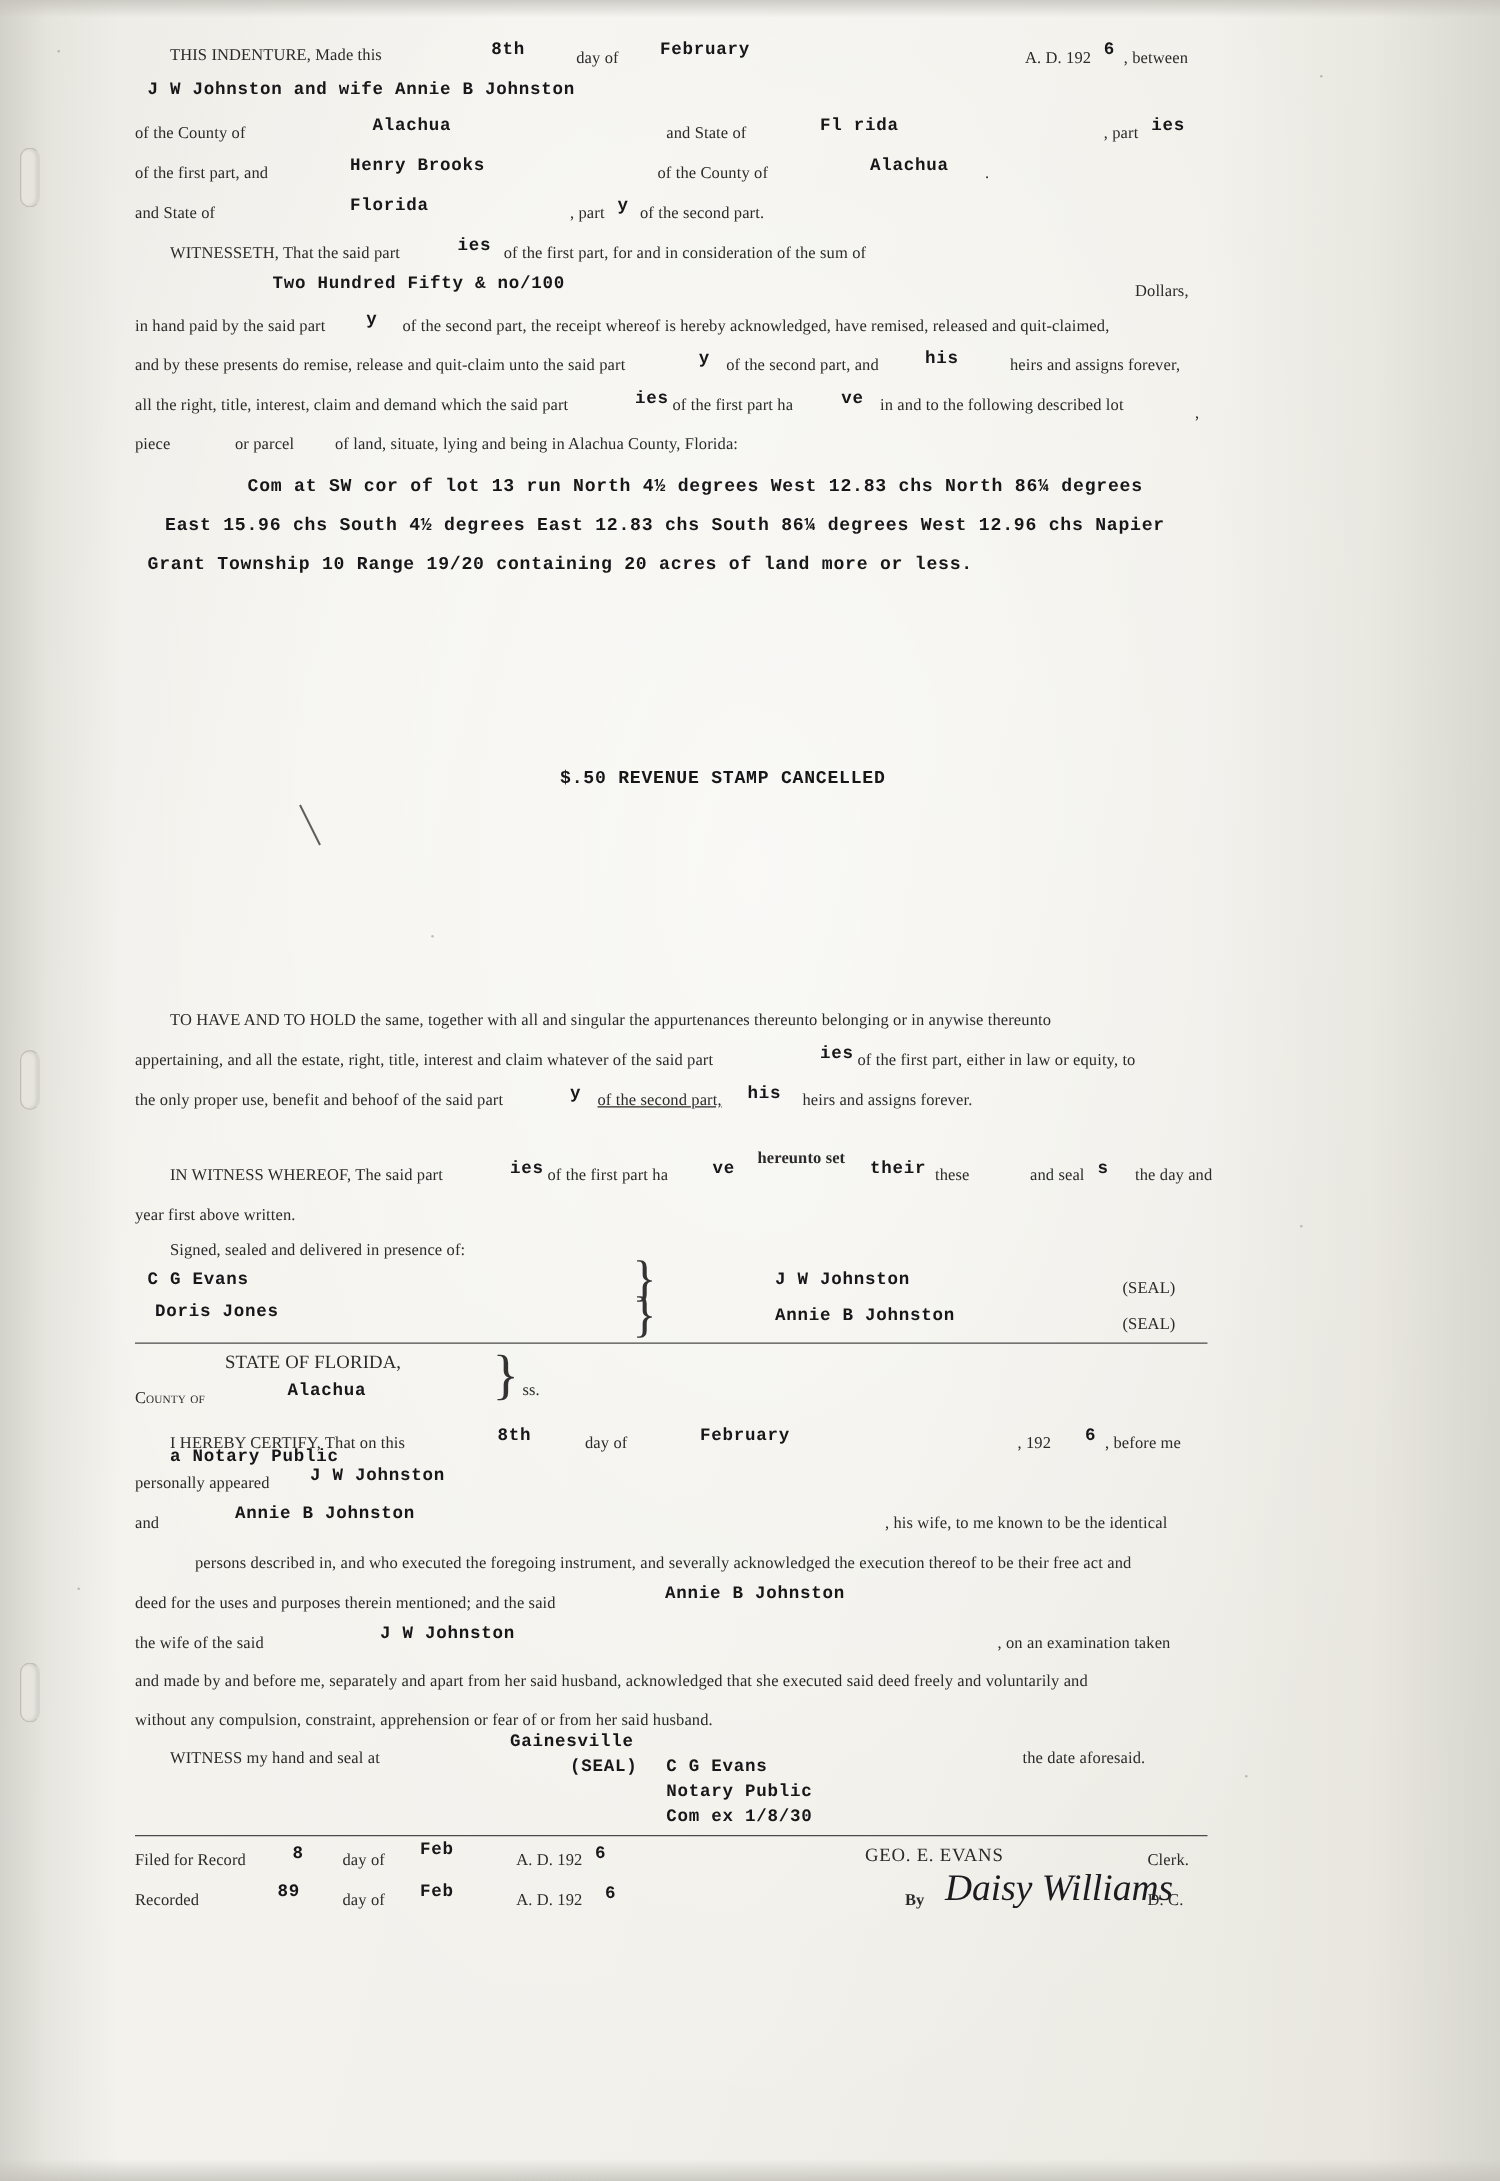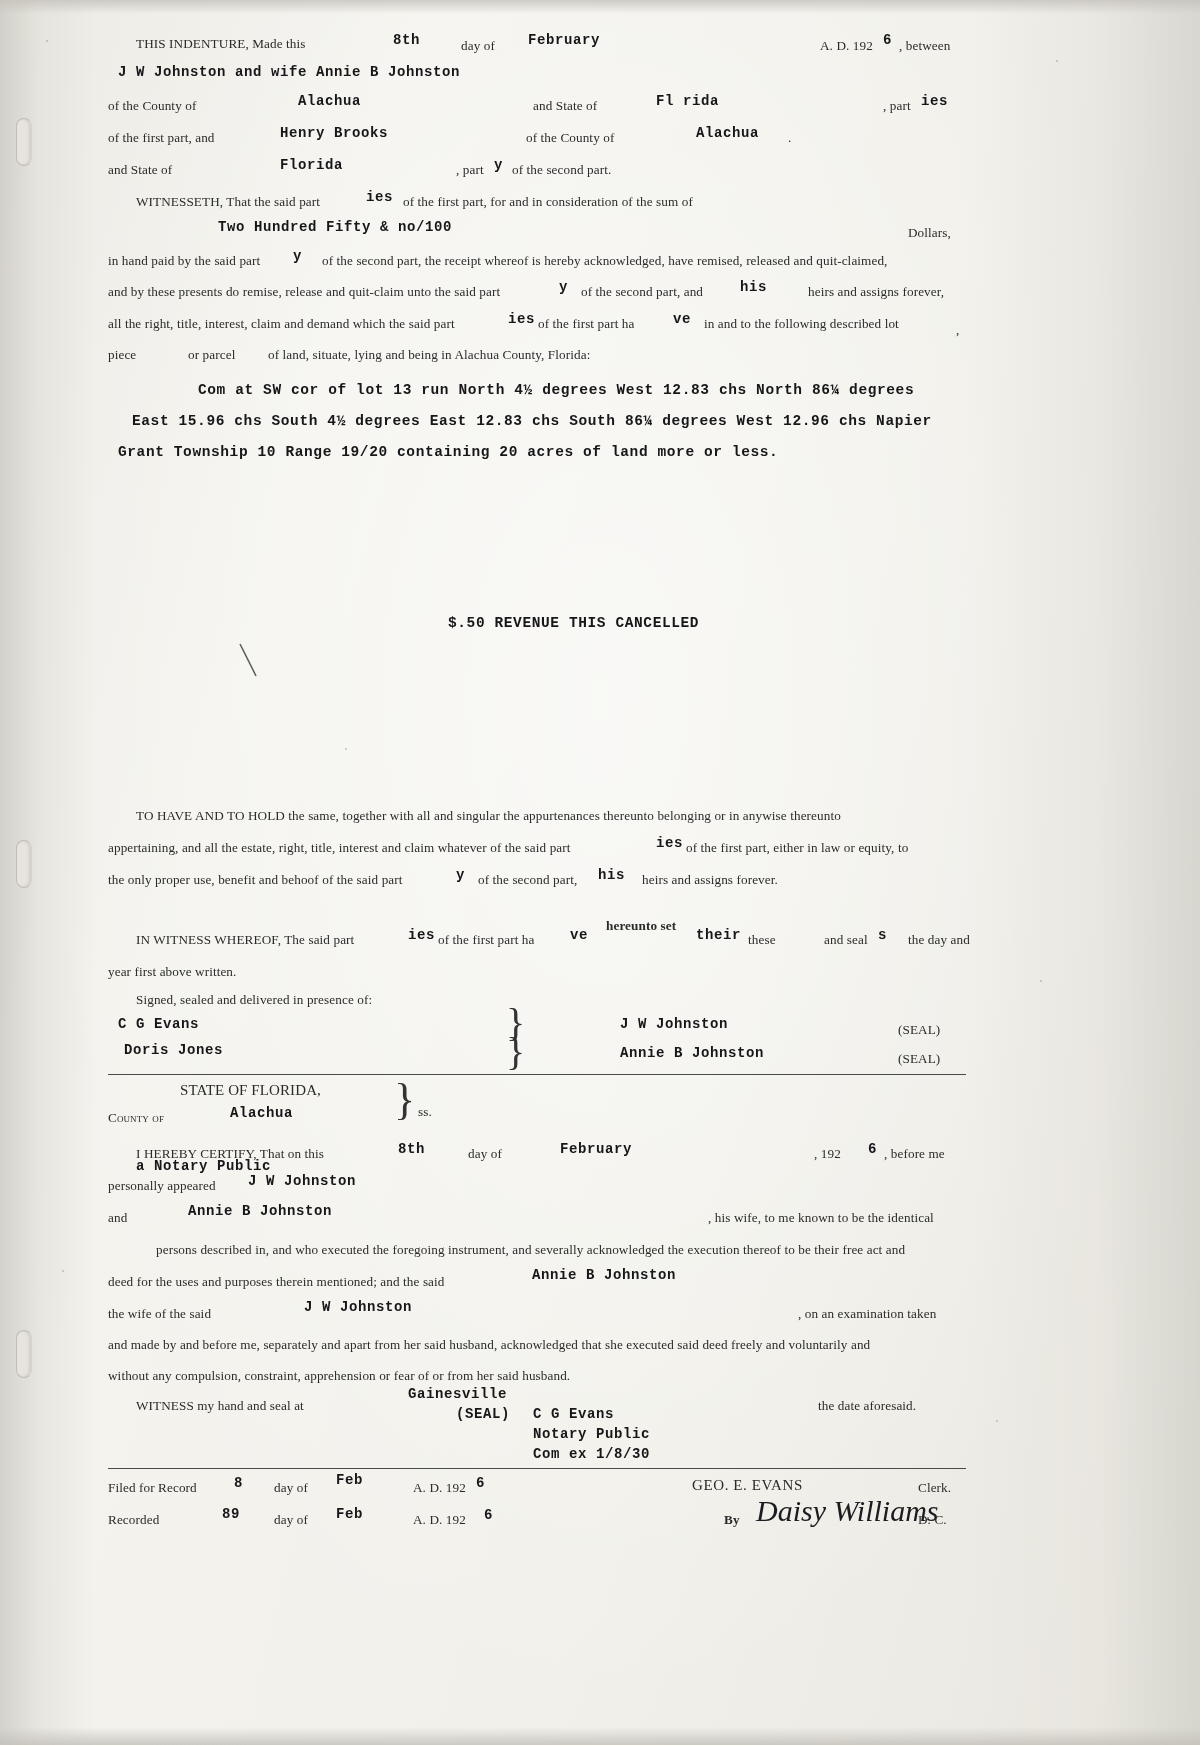--- a/index.html
+++ b/index.html
@@ -193,34 +193,34 @@
     <div class="pr" style="left:848px; top:308px;">,</div>
 
     <div class="pr" style="left:0px; top:333px;">piece</div>
     <div class="pr" style="left:80px; top:333px;">or parcel</div>
     <div class="pr" style="left:160px; top:333px;">of land, situate, lying and being in Alachua County, Florida:</div>
 
     <div class="tw" style="left:90px; top:368px; font-size:14.5px;">Com at SW cor of lot 13 run North 4½ degrees West 12.83 chs North 86¼ degrees</div>
     <div class="tw" style="left:24px; top:399px; font-size:14.5px;">East 15.96 chs South 4½ degrees East 12.83 chs South 86¼ degrees West 12.96 chs Napier</div>
     <div class="tw" style="left:10px; top:430px; font-size:14.5px;">Grant Township 10 Range 19/20 containing 20 acres of land more or less.</div>
 
-    <div class="tw" style="left:340px; top:601px; font-size:14.5px;">$.50 REVENUE THIS CANCELLED</div>
+    <div class="tw" style="left:340px; top:601px; font-size:14.5px;">$.50 REVENUE STAMP CANCELLED</div>
 
     <svg style="position:absolute; left:130px; top:628px;" width="30" height="40">
       <line x1="2" y1="2" x2="18" y2="34" stroke="#5c5c5c" stroke-width="1.6"></line>
     </svg>
 
     <div class="pr" style="left:28px; top:794px;">TO HAVE AND TO HOLD the same, together with all and singular the appurtenances thereunto belonging or in anywise thereunto</div>
     <div class="pr" style="left:0px; top:826px;">appertaining, and all the estate, right, title, interest and claim whatever of the said part</div>
     <div class="tw" style="left:548px; top:821px;">ies</div>
     <div class="pr" style="left:578px; top:826px;">of the first part, either in law or equity, to</div>
 
     <div class="pr" style="left:0px; top:858px;">the only proper use, benefit and behoof of the said part</div>
     <div class="tw" style="left:348px; top:853px;">y</div>
-    <div class="pr" style="left:370px; top:858px;">of the second part,</div>
+    <div class="pr" style="left:370px; top:858px;text-decoration:underline;">of the second part,</div>
     <div class="tw" style="left:490px; top:853px;">his</div>
     <div class="pr" style="left:534px; top:858px;">heirs and assigns forever.</div>
 
     <div class="pr" style="left:28px; top:918px;">IN WITNESS WHEREOF, The said part</div>
     <div class="tw" style="left:300px; top:913px;">ies</div>
     <div class="pr" style="left:330px; top:918px;">of the first part ha</div>
     <div class="tw" style="left:462px; top:913px;">ve</div>
     <div class="pr" style="left:498px; top:904px;font-weight:bold;">hereunto set</div>
     <div class="tw" style="left:588px; top:913px;">their</div>
     <div class="pr" style="left:640px; top:918px;">these</div>

